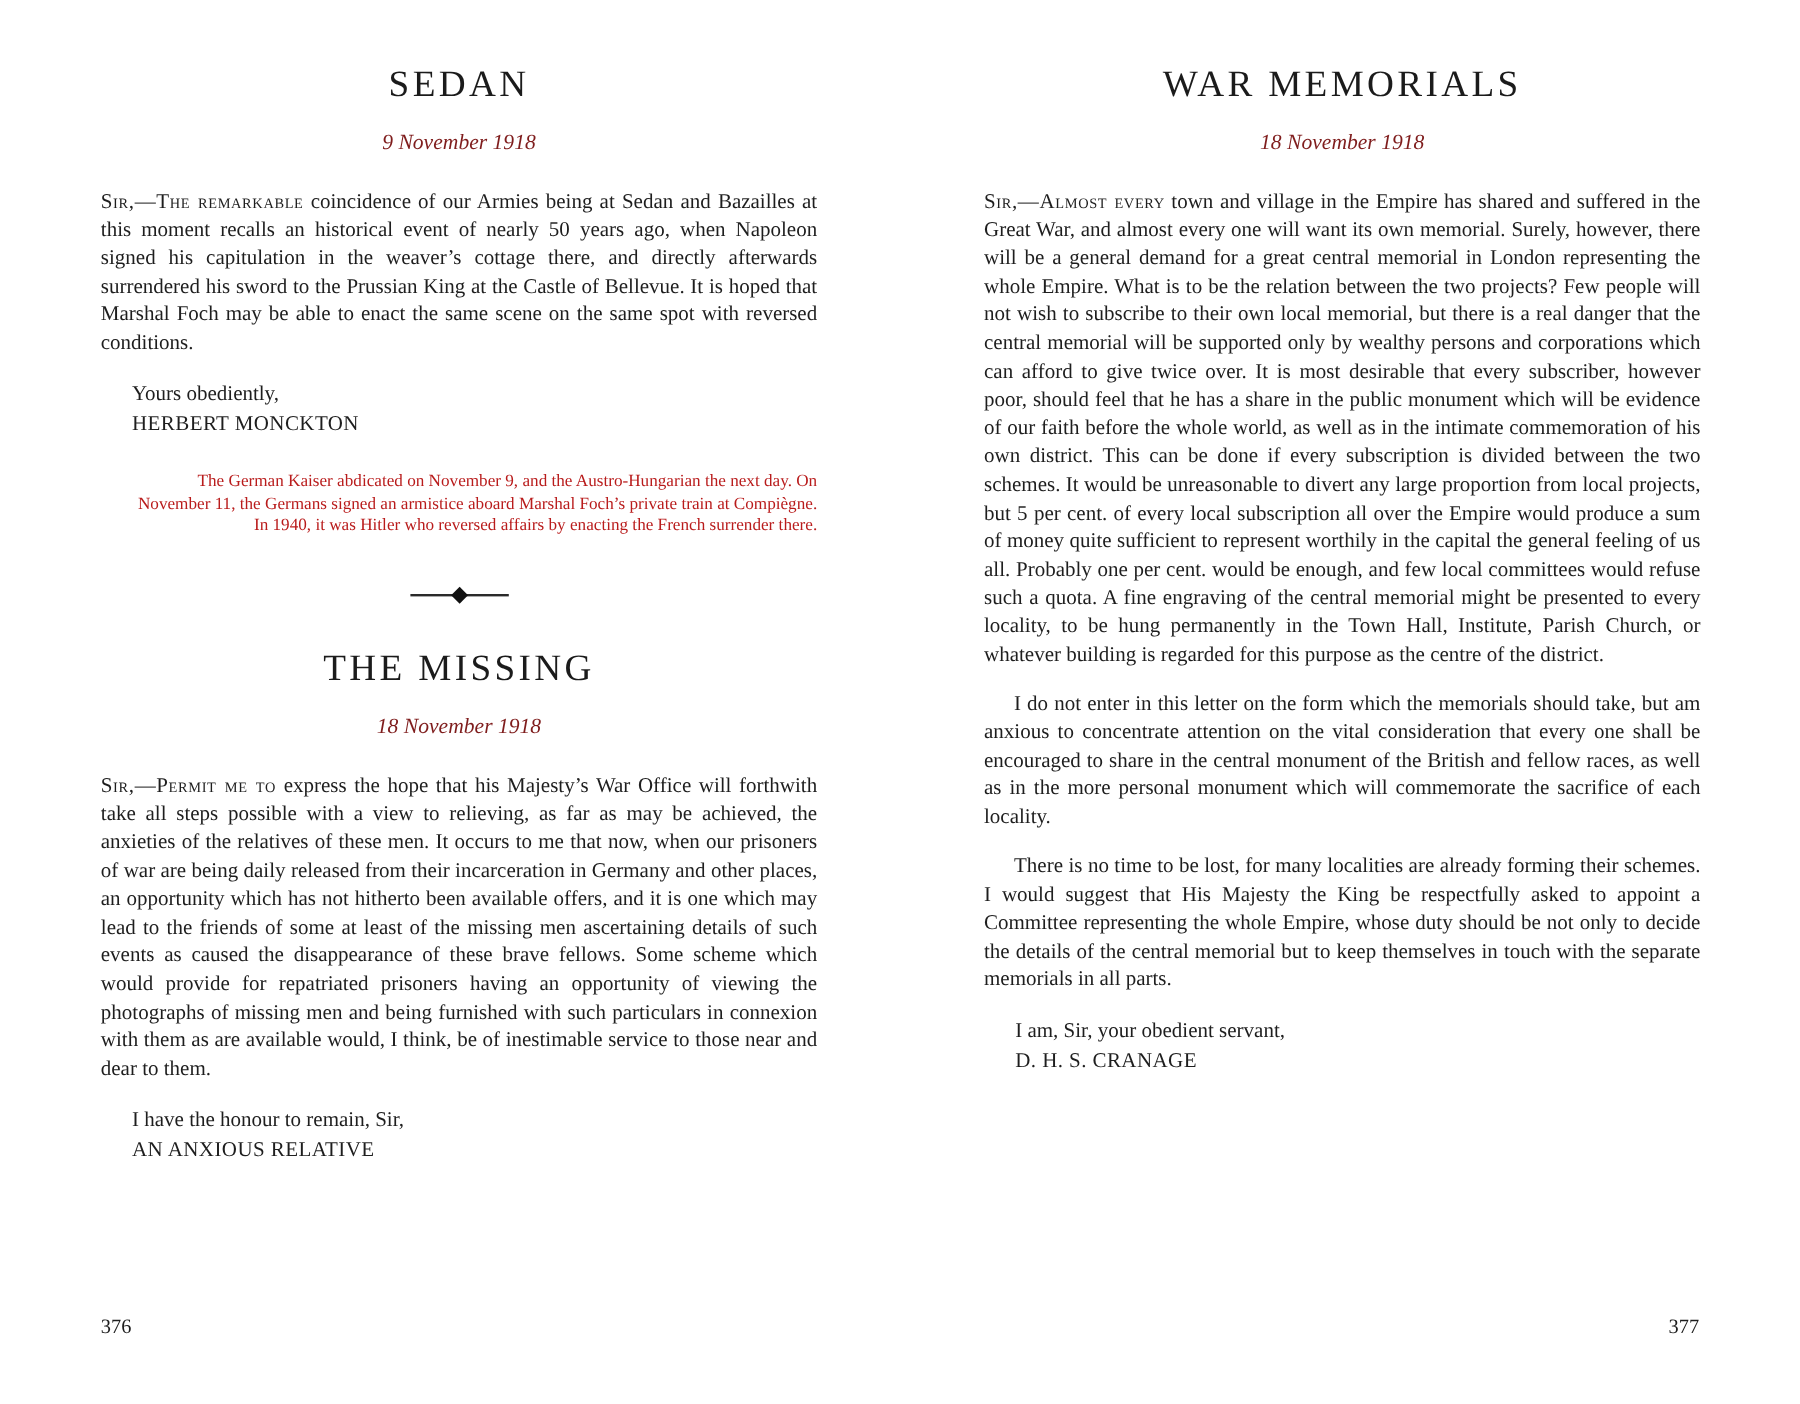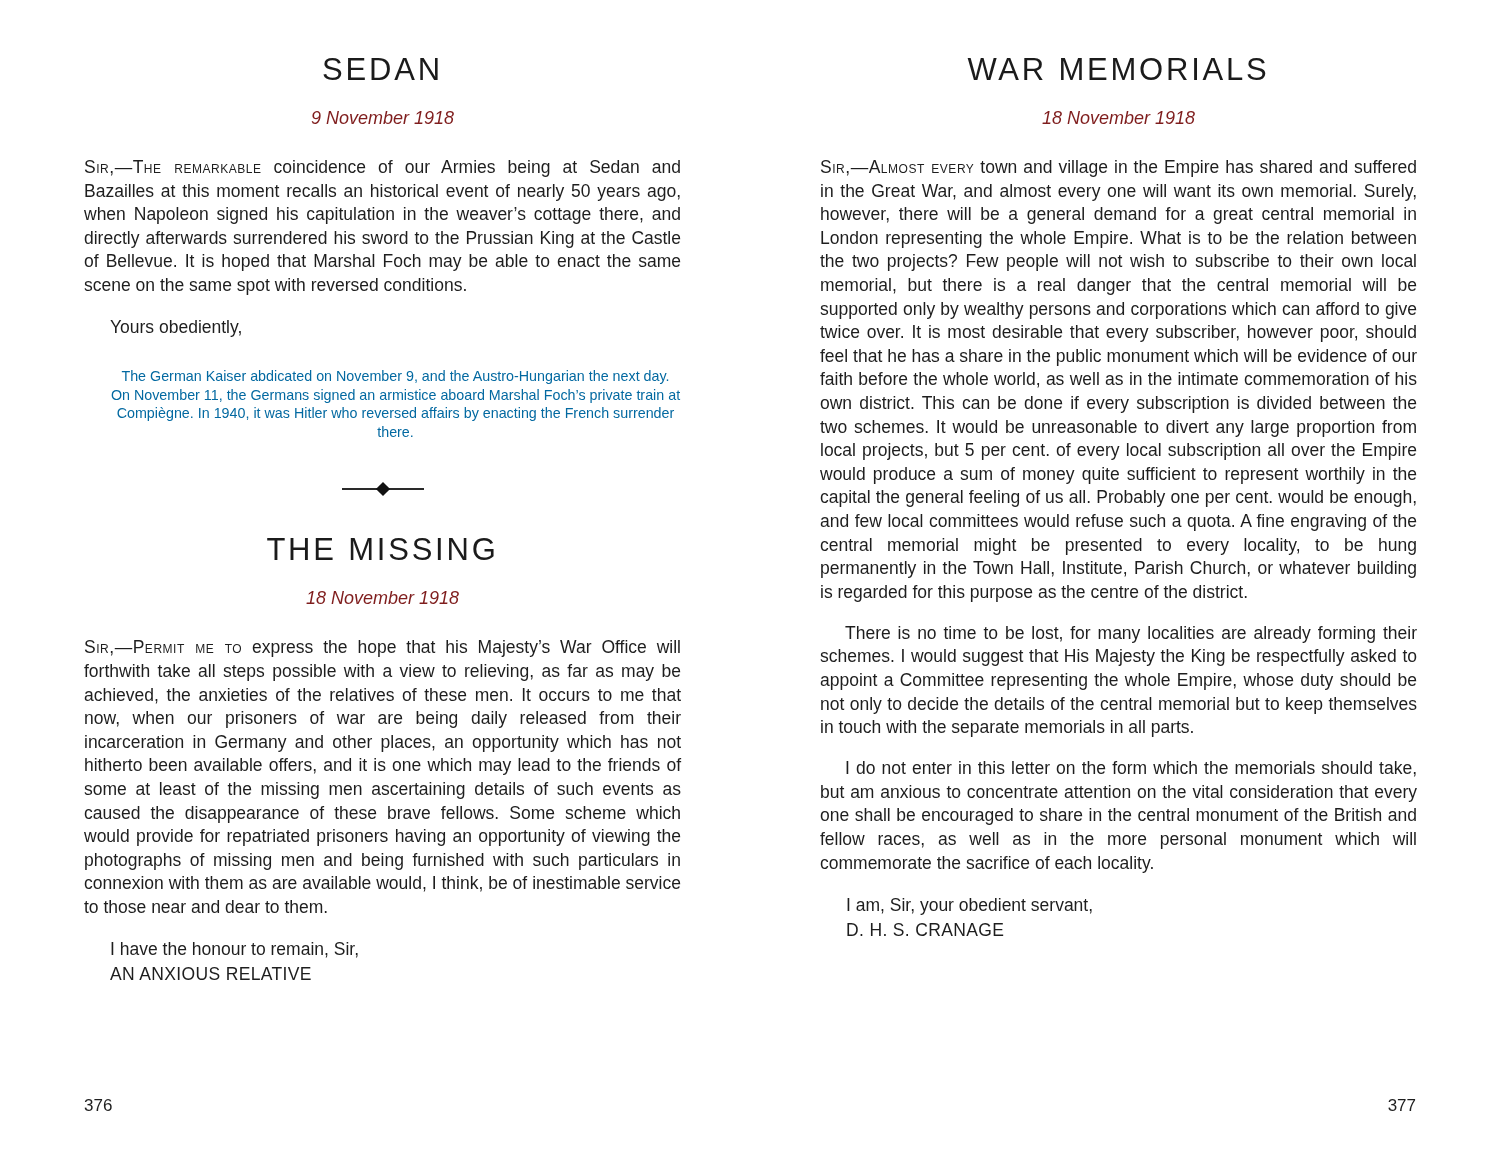--- a/index.html
+++ b/index.html
@@ -9,21 +9,21 @@
     height: 1170px;
     background: #ffffff;
     overflow: hidden;
   }
   .spread {
     position: relative;
     width: 1500px;
     height: 1170px;
     background: #ffffff;
     color: #1e1e1e;
-    font-family: Liberation Sans, sans-serif;
+    font-family: Liberation Serif, serif;
   }
   .page {
     position: absolute;
     top: 0;
     width: 597px;
   }
   .page-left  { left: 84px; }
   .page-right { left: 820px; }
 
   .section-title {
@@ -68,22 +68,22 @@
     font-size: 17.5px;
     line-height: 25px;
   }
   .signature { letter-spacing: 0.02em; }
 
   .editor-note {
     margin-top: 27px;
     padding-left: 26px;
     font-size: 14.3px;
     line-height: 18.6px;
-    text-align: center;
-    color: #0369a1;
+    text-align: right;
+    color: #b91c1c;
   }
 
   .divider {
     margin-top: 43px;
     display: flex;
     align-items: center;
     justify-content: center;
   }
   .divider .rule {
     width: 37px;
@@ -114,20 +114,21 @@
 
   <div class="page page-left">
 
     <div class="section-title title-1">SEDAN</div>
     <div class="section-date">9 November 1918</div>
 
     <p class="body-para"><span class="sc">Sir,—The remarkable</span><span> coincidence of our Armies being at Sedan and Bazailles at this moment recalls an historical event of nearly 50 years ago, when Napoleon signed his capitulation in the weaver’s cottage there, and directly afterwards surrendered his sword to the Prussian King at the Castle of Bellevue. It is hoped that Marshal Foch may be able to enact the same scene on the same spot with reversed conditions.</span></p>
 
     <div class="closing">
       <div>Yours obediently,</div>
+      <div class="signature">HERBERT MONCKTON</div>
     </div>
 
     <div class="editor-note">The German Kaiser abdicated on November 9, and the Austro-Hungarian the next day. On November 11, the Germans signed an armistice aboard Marshal Foch’s private train at Compiègne. In 1940, it was Hitler who reversed affairs by enacting the French surrender there.</div>
 
     <div class="divider">
       <span class="rule"></span>
       <span class="diamond"></span>
       <span class="rule"></span>
     </div>
 
@@ -144,23 +145,23 @@
 
   </div>
 
   <div class="page page-right">
 
     <div class="section-title title-1">WAR MEMORIALS</div>
     <div class="section-date">18 November 1918</div>
 
     <p class="body-para"><span class="sc">Sir,—Almost every</span><span> town and village in the Empire has shared and suffered in the Great War, and almost every one will want its own memorial. Surely, however, there will be a general demand for a great central memorial in London representing the whole Empire. What is to be the relation between the two projects? Few people will not wish to subscribe to their own local memorial, but there is a real danger that the central memorial will be supported only by wealthy persons and corporations which can afford to give twice over. It is most desirable that every subscriber, however poor, should feel that he has a share in the public monument which will be evidence of our faith before the whole world, as well as in the intimate commemoration of his own district. This can be done if every subscription is divided between the two schemes. It would be unreasonable to divert any large proportion from local projects, but 5 per cent. of every local subscription all over the Empire would produce a sum of money quite sufficient to represent worthily in the capital the general feeling of us all. Probably one per cent. would be enough, and few local committees would refuse such a quota. A fine engraving of the central memorial might be presented to every locality, to be hung permanently in the Town Hall, Institute, Parish Church, or whatever building is regarded for this purpose as the centre of the district.</span></p>
 
+    <p class="body-para continued">I do not enter in this letter on the form which the memorials should take, but am anxious to concentrate attention on the vital consideration that every one shall be encouraged to share in the central monument of the British and fellow races, as well as in the more personal monument which will commemorate the sacrifice of each locality.</p>
+
     <p class="body-para continued">There is no time to be lost, for many localities are already forming their schemes. I would suggest that His Majesty the King be respectfully asked to appoint a Committee representing the whole Empire, whose duty should be not only to decide the details of the central memorial but to keep themselves in touch with the separate memorials in all parts.</p>
-
-    <p class="body-para continued">I do not enter in this letter on the form which the memorials should take, but am anxious to concentrate attention on the vital consideration that every one shall be encouraged to share in the central monument of the British and fellow races, as well as in the more personal monument which will commemorate the sacrifice of each locality.</p>
 
     <div class="closing">
       <div>I am, Sir, your obedient servant,</div>
       <div class="signature">D. H. S. CRANAGE</div>
     </div>
 
   </div>
 
   <div class="page-number page-number-left">376</div>
   <div class="page-number page-number-right">377</div>

